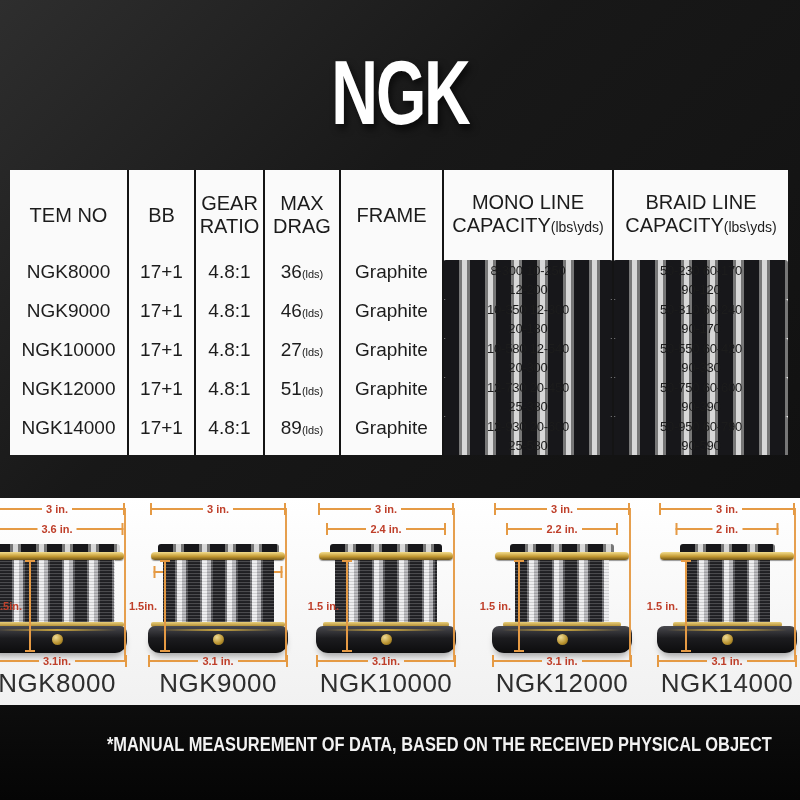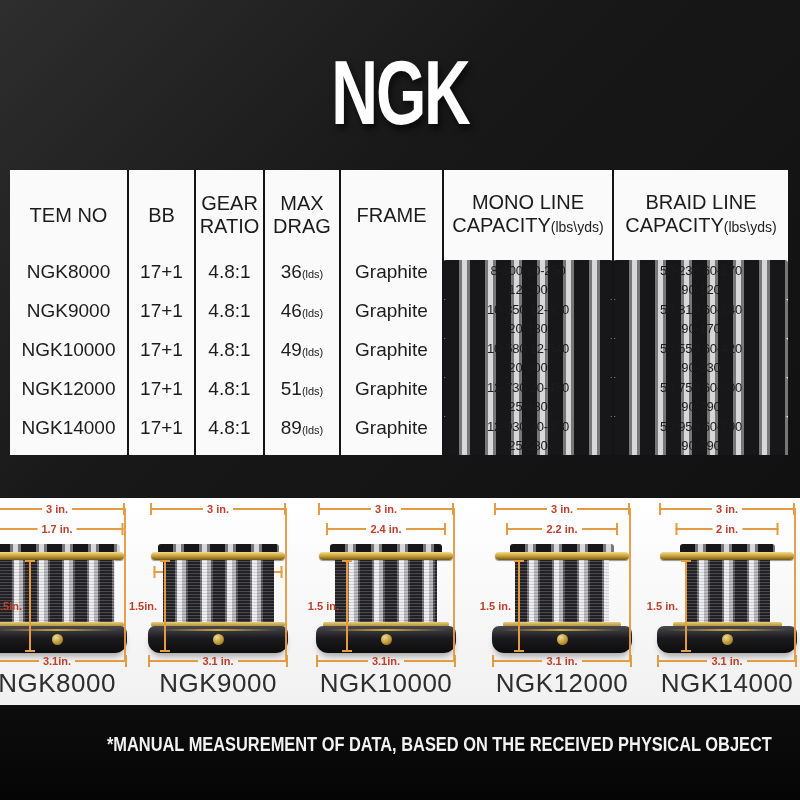--- a/index.html
+++ b/index.html
@@ -153,21 +153,21 @@
           </td>
           <td class="cap">
             <div>50-310 60-240</div>
             <div>90-170</div>
           </td>
         </tr>
         <tr>
           <td class="main">NGK10000</td>
           <td class="main">17+1</td>
           <td class="main">4.8:1</td>
-          <td class="main"><span class="num">49</span><span class="unit">(lds)</span></td>
+          <td class="main"><span class="num">27</span><span class="unit">(lds)</span></td>
           <td class="main">Graphite</td>
           <td class="cap">
             <div>10-580 12-540</div>
             <div>20-300</div>
           </td>
           <td class="cap">
             <div>50-550 60-420</div>
             <div>90-330</div>
           </td>
         </tr>
@@ -207,21 +207,21 @@
 
 <section class="reel-band">
     <figure class="reel" style="left: -19px;">
     <div class="dim-h dim-top">
       <span class="seg"></span>
         <span class="dim-label top-label">3 in.</span>
         <span class="seg"></span>
     </div>
     <div class="dim-h dim-inner" style="width: 133px;">
       <span class="seg"></span>
-        <span class="dim-label inner-label">1.7 in.</span>
+        <span class="dim-label inner-label">3.6 in.</span>
         <span class="seg"></span>
     </div>
     <div class="spool">
       <div class="cap" style="width: 125px;"></div>
       <div class="flange"></div>
       <div class="body" style="width: 115px;"></div>
       <div class="ring" style="width: 134px;"></div>
       <div class="skirt">
           <span class="pin"></span>
         </div>

